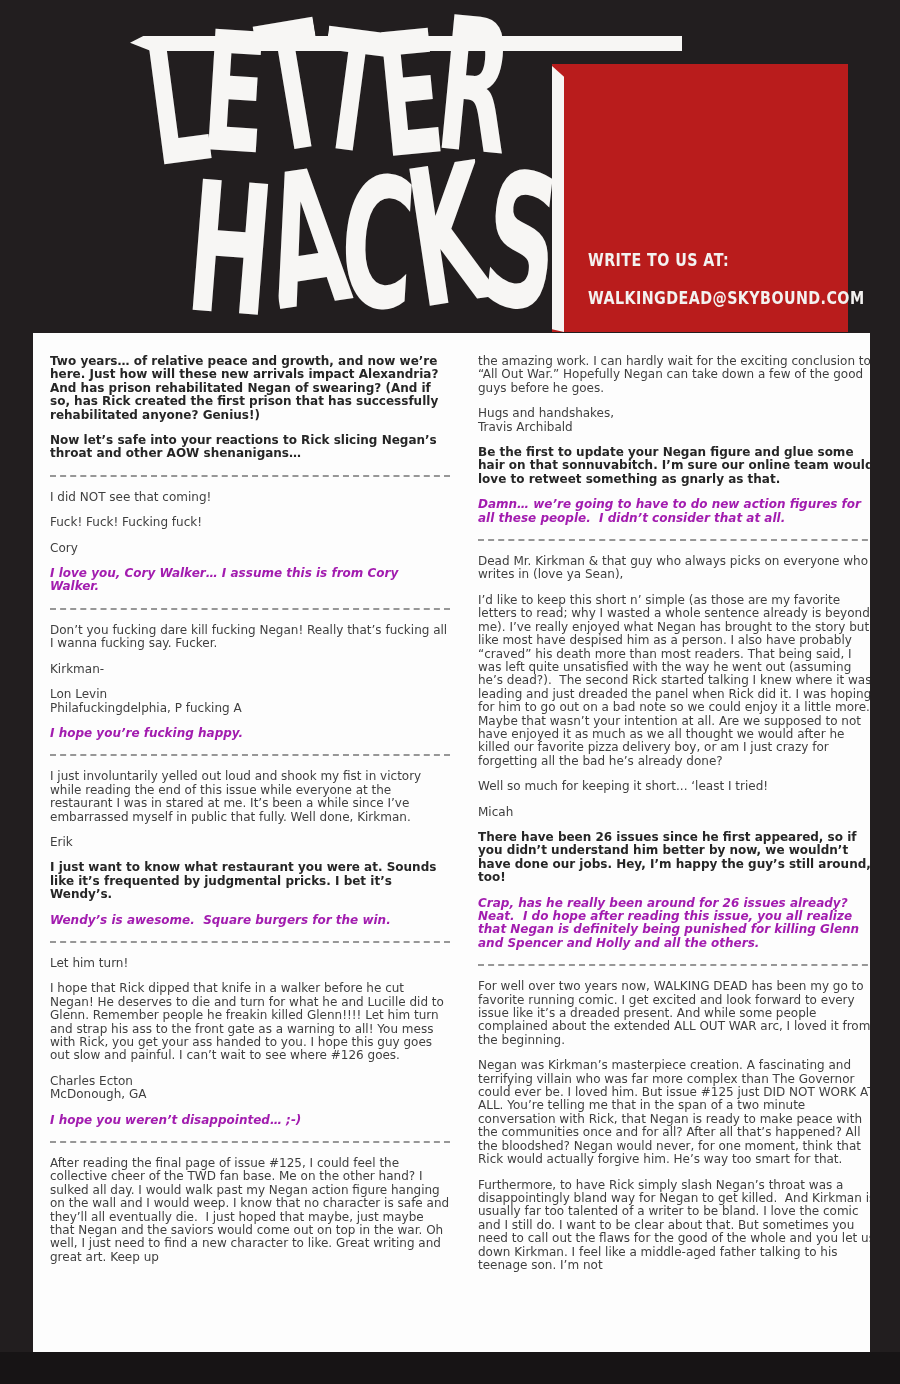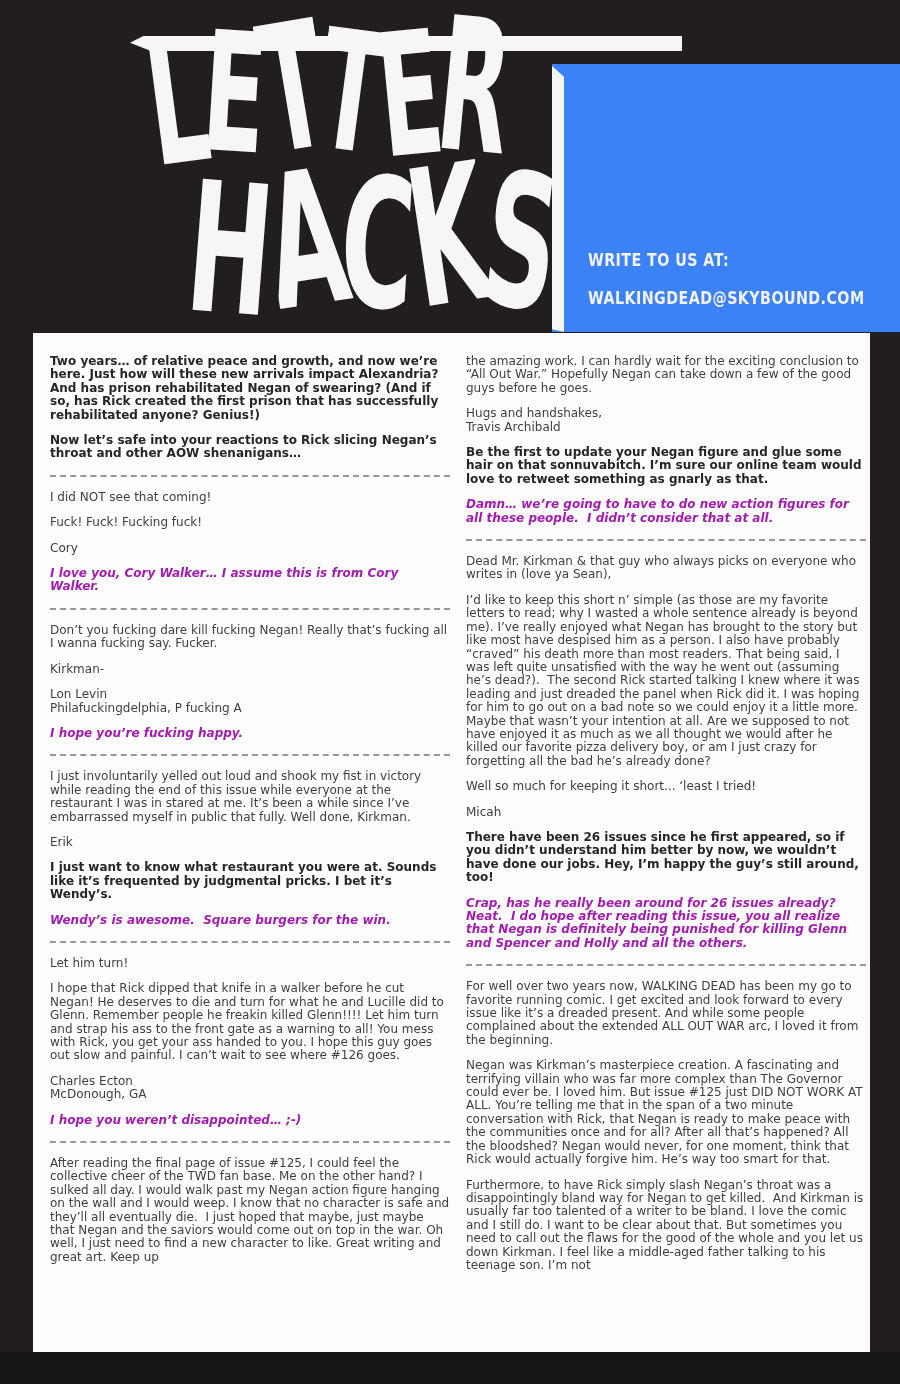--- a/index.html
+++ b/index.html
@@ -6,21 +6,21 @@
   .page{
     position:relative;width:900px;height:1384px;background:#221e1f;overflow:hidden;
     font-family:"DejaVu Sans",sans-serif;
   }
   
   .top-bar{
     position:absolute;left:130px;top:36px;width:552px;height:15px;background:#f7f6f4;
     clip-path:polygon(0 45%,2.4% 0,100% 0,100% 100%,3.8% 100%);
   }
   .contact-panel{
-    position:absolute;left:552px;top:64px;width:348px;height:268px;background:#3b82f6;
+    position:absolute;left:552px;top:64px;width:296px;height:268px;background:#b91c1c;
   }
   .v-bar{
     position:absolute;left:552px;top:66px;width:12px;height:266px;background:#f7f6f4;
     clip-path:polygon(0 0,100% 4%,100% 100%,0 99%);
   }
   .write-label,.email{
     position:absolute;left:36px;color:#f3f2f0;font-weight:bold;font-size:17px;
     letter-spacing:.5px;transform:scaleX(.84);transform-origin:left center;white-space:nowrap;
   }
   .write-label{top:186px;}
@@ -40,21 +40,21 @@
   .logo-line1 span:nth-child(5){transform:translateY(8px)  rotate(-4deg) scaleY(1.85);margin-right:-3px;}
   .logo-line1 span:nth-child(6){transform:translateY(2px)  rotate(7deg)  scaleY(2.0);}
   .logo-line2 span:nth-child(1){transform:translateY(6px)  rotate(6deg)  scaleY(1.8); margin-right:-4px;}
   .logo-line2 span:nth-child(2){transform:translateY(-2px) rotate(-7deg) scaleY(1.85);margin-right:-4px;}
   .logo-line2 span:nth-child(3){transform:translateY(4px)  rotate(5deg)  scaleY(1.8); margin-right:-4px;}
   .logo-line2 span:nth-child(4){transform:translateY(-2px) rotate(-7deg) scaleY(1.9); margin-right:-3px;}
   .logo-line2 span:nth-child(5){transform:translateY(6px)  rotate(8deg)  scaleY(1.85);}
   
   .panel{
     position:absolute;left:33px;top:333px;width:837px;height:1019px;background:#fdfdfd;
-    box-sizing:border-box;display:flex;gap:16px;padding:22px 4px 0 17px;overflow:hidden;
+    box-sizing:border-box;display:flex;gap:28px;padding:22px 4px 0 17px;overflow:hidden;
   }
   .col{flex:0 0 400px;width:400px;font-size:12px;line-height:13.4px;color:#3f3f3f;}
   .blk{margin:0 0 12px 0;white-space:pre-wrap;}
   .blk-intro,.blk-bold{font-weight:bold;color:#262626;}
   .blk-italic{font-weight:bold;font-style:italic;color:#a21caf;}
   .sep{height:0;border-top:2px dashed #979797;margin:14px 0;}
   .footer-strip{position:absolute;left:0;top:1352px;width:900px;height:32px;background:#171415;}
 </style>
 </head>
 <body>

